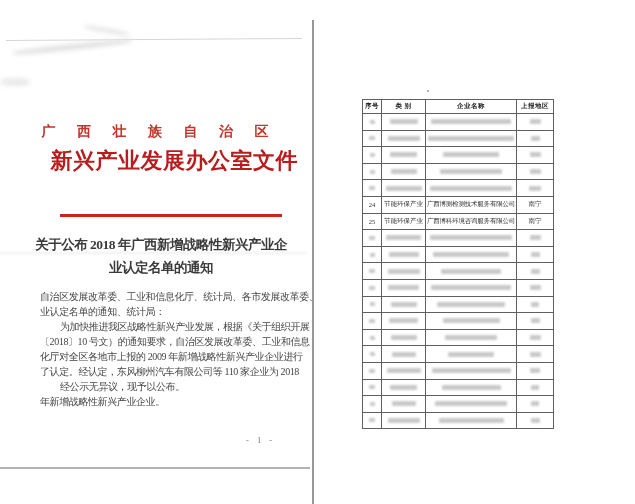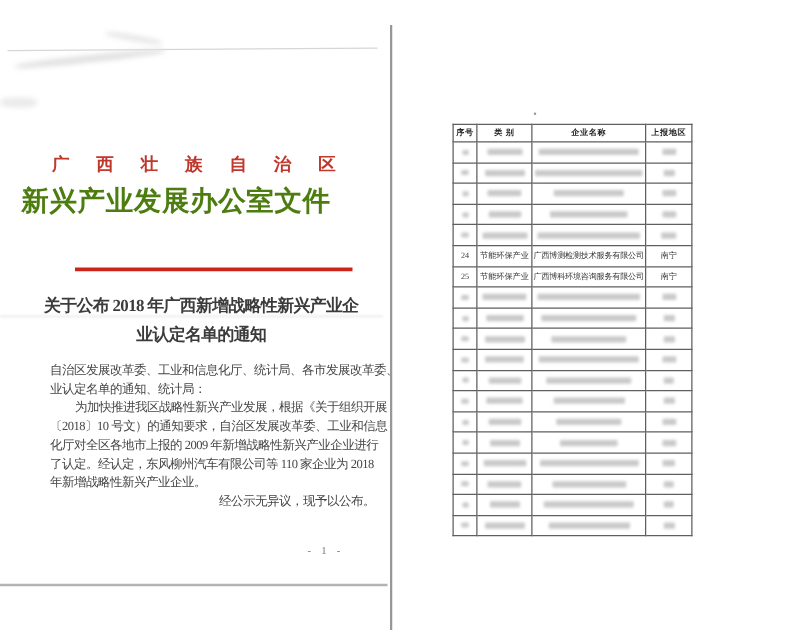--- a/index.html
+++ b/index.html
@@ -15,36 +15,36 @@
   .smudge{position:absolute;background:#e2e2e2;filter:blur(2px);border-radius:40%;}
   .smudge.s1{left:12px;top:44px;width:120px;height:6px;transform:rotate(-6deg);}
   .smudge.s2{left:84px;top:28px;width:46px;height:5px;transform:rotate(10deg);opacity:.8;}
   .smudge.s3{left:0px;top:78px;width:30px;height:8px;opacity:.7;}
   .fold-mid{position:absolute;left:0;top:252px;width:306px;height:2px;background:#f1efee;filter:blur(1px);}
   .org-title{
     position:absolute;left:20px;right:22px;top:123px;text-align:center;
     color:#c0372b;font-size:14px;font-weight:bold;letter-spacing:9px;text-indent:9px;white-space:nowrap;
   }
   .office-title{
-    position:absolute;left:17px;right:14px;top:146px;text-align:left;
-    color:#4d7c0f;font-size:22px;font-weight:bold;letter-spacing:0.5px;white-space:nowrap;
+    position:absolute;left:0;right:14px;top:146px;text-align:right;
+    color:#b91c1c;font-size:22px;font-weight:bold;letter-spacing:0.5px;white-space:nowrap;
   }
   .doc-number{
     position:absolute;left:20px;right:25px;top:194px;text-align:center;
     color:#4c4c4c;font-size:9px;letter-spacing:1px;
   }
   .red-rule{position:absolute;left:60px;top:214px;width:222px;height:3px;background:#cb241b;}
   .doc-title{position:absolute;left:30px;right:20px;text-align:center;color:#3b3b3b;
     font-size:13.5px;font-weight:bold;letter-spacing:-0.5px;white-space:nowrap;}
   .doc-title.l1{top:236px;}
   .doc-title.l2{top:259px;}
   .body-block{position:absolute;left:40px;right:12px;top:289px;color:#454545;
     font-size:10px;letter-spacing:-0.4px;}
   .body-line{height:15px;line-height:15px;white-space:nowrap;}
-  .body-line.indent{text-indent:20px;text-align:right;}
+  .body-line.indent{text-indent:20px;}
   .page-num{position:absolute;left:246px;top:435px;color:#787878;font-size:8.5px;letter-spacing:3px;white-space:nowrap;}
   .bottom-rule{position:absolute;left:0;top:467px;width:310px;height:1.5px;background:#b3b3b3;}
 
   
   .page-divider{position:absolute;left:312px;top:20px;width:1.5px;height:484px;background:#979797;}
 
   
   .page-right{position:absolute;left:314px;top:0;right:0;height:504px;background:#fff;}
   .stray-dot{position:absolute;left:113px;top:90px;width:2px;height:2px;background:#9a9a9a;border-radius:50%;}
   table.co-table{
@@ -82,22 +82,22 @@
     <div class="doc-title l1">关于公布 2018 年广西新增战略性新兴产业企</div>
     <div class="doc-title l2">业认定名单的通知</div>
 
     <div class="body-block">
       <div class="body-line">自治区发展改革委、工业和信息化厅、统计局、各市发展改革委、</div>
       <div class="body-line">业认定名单的通知、统计局：</div>
       <div class="body-line indent">为加快推进我区战略性新兴产业发展，根据《关于组织开展</div>
       <div class="body-line">〔2018〕10 号文）的通知要求，自治区发展改革委、工业和信息</div>
       <div class="body-line">化厅对全区各地市上报的 2009 年新增战略性新兴产业企业进行</div>
       <div class="body-line">了认定。经认定，东风柳州汽车有限公司等 110 家企业为 2018</div>
+      <div class="body-line indent">经公示无异议，现予以公布。</div>
       <div class="body-line">年新增战略性新兴产业企业。</div>
-      <div class="body-line indent">经公示无异议，现予以公布。</div>
     </div>
 
     <div class="page-num">- 1 -</div>
     <div class="bottom-rule"></div>
   </div>
 
   <div class="page-divider"></div>
 
   <div class="page-right">
     <div class="stray-dot"></div>

